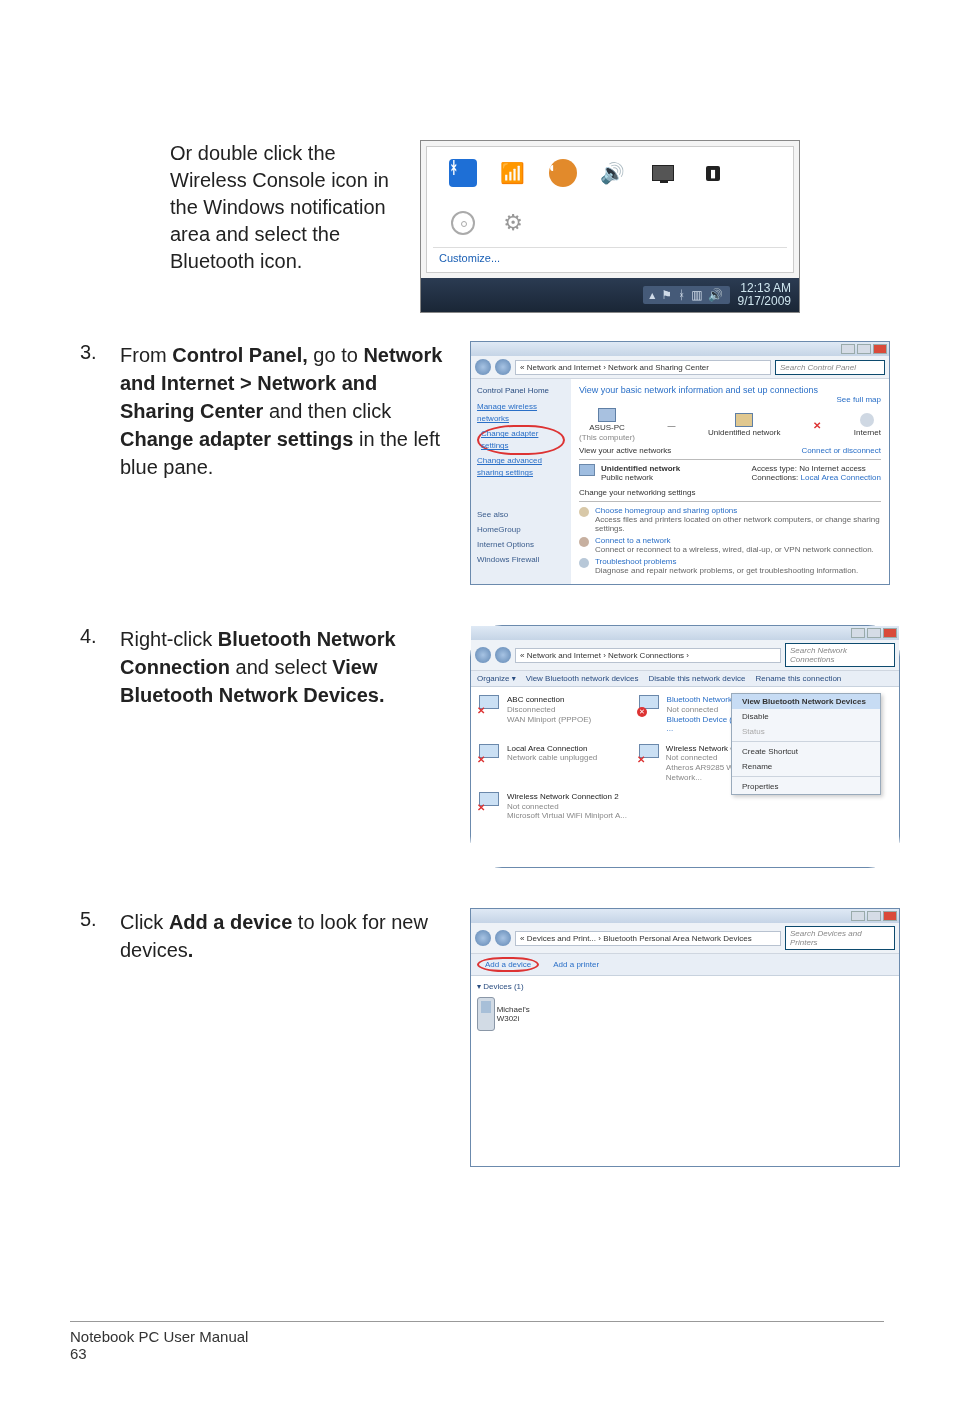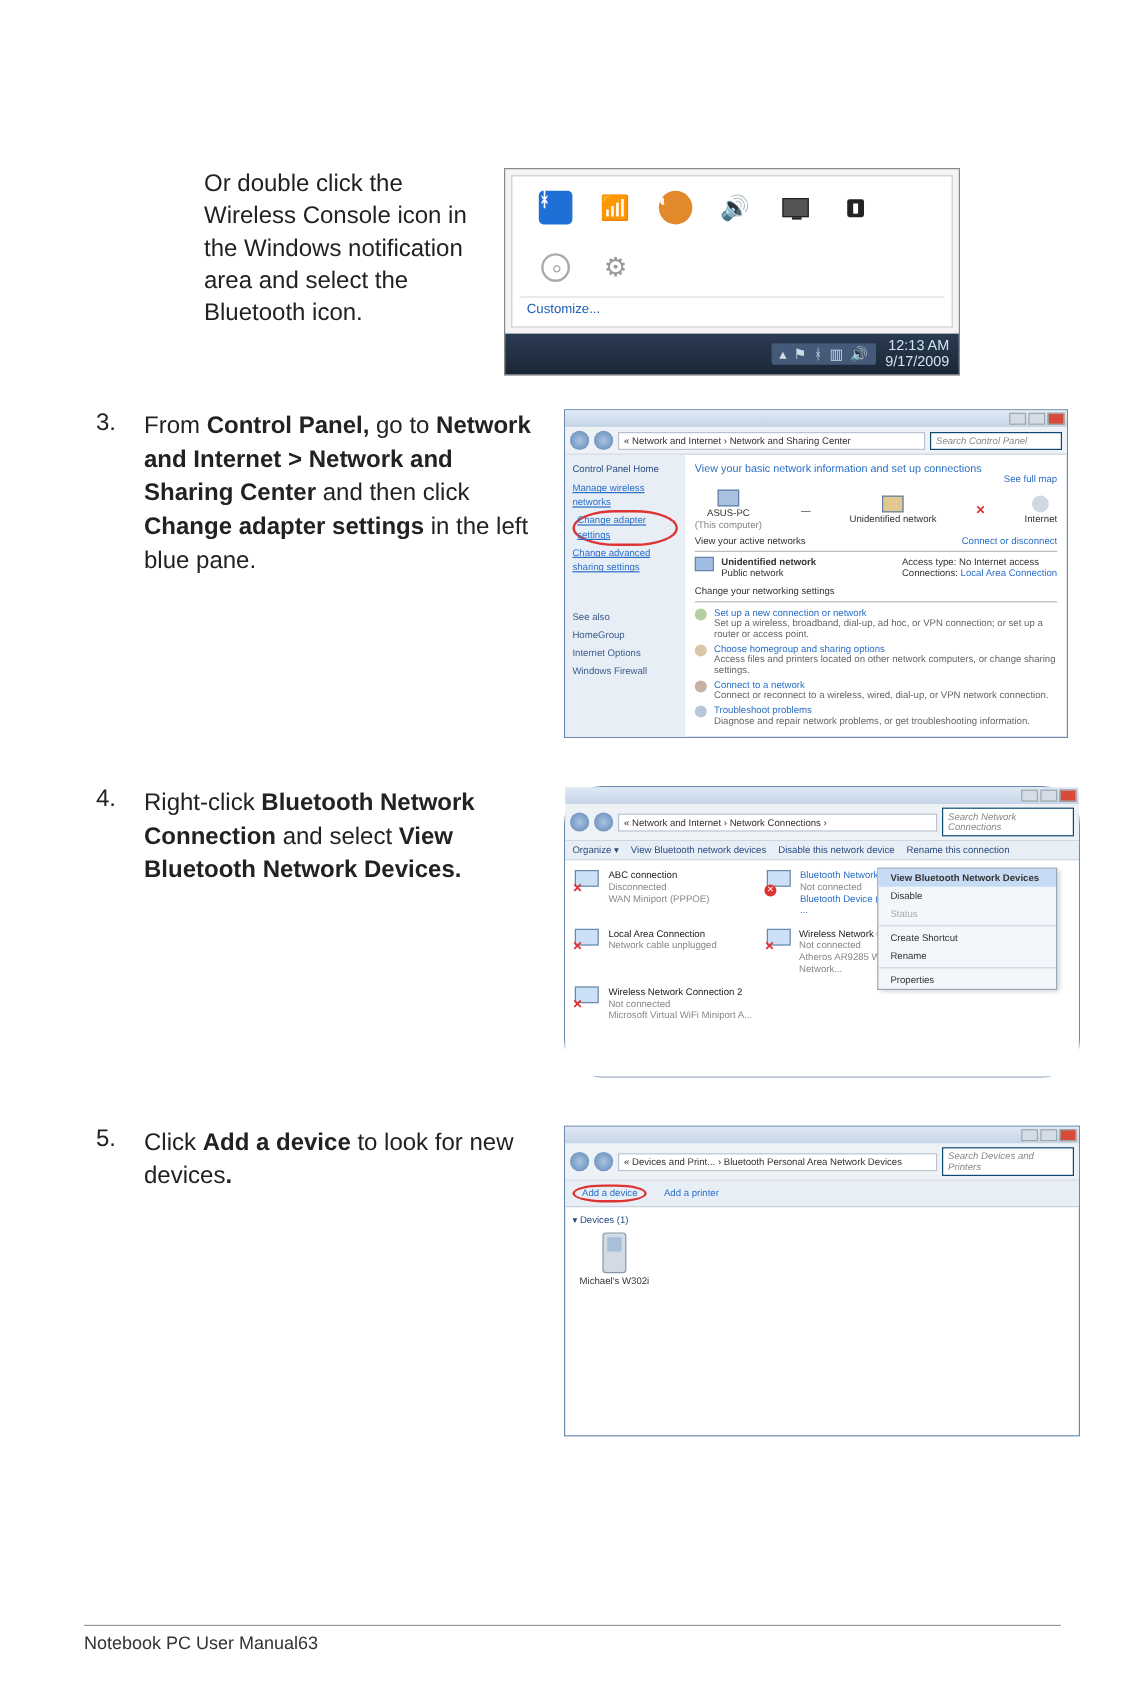--- a/index.html
+++ b/index.html
@@ -156,36 +156,37 @@
   .ctx-menu div{padding:3px 10px;}
   .ctx-menu .sel{background:#c7dcf4;font-weight:bold;}
   .ctx-menu .sep{height:1px;background:#ccd4de;margin:2px 0;padding:0;}
 
   
   .dp-toolbar{background:#e8eef6;border-bottom:1px solid #c8d2de;padding:3px 6px;font-size:8px;display:flex;gap:14px;align-items:center;}
   .dp-toolbar .hl{color:#2a6fc7;}
   .red-add{border:2px solid #d33;border-radius:50%/60%;padding:1px 6px;}
   .dp-body{padding:6px;font-size:8px;min-height:190px;position:relative;}
   .dev-section{color:#2a4d80;margin-bottom:6px;}
-  .phone-dev{display:flex;flex-direction:column;align-items:center;width:70px;gap:2px;}
+  .phone-dev{display:flex;flex-direction:row;align-items:center;width:70px;gap:2px;}
   .phone-ic{width:20px;height:34px;background:#d2dbe5;border:1px solid #8a97a7;border-radius:3px;position:relative;}
   .phone-ic::before{content:"";position:absolute;top:3px;left:3px;right:3px;height:12px;background:#a7bfd8;}
   .dp-status{position:absolute;bottom:0;left:0;right:0;border-top:1px solid #cfd6e0;padding:4px 6px;display:flex;gap:6px;align-items:center;font-size:8px;color:#555;}
   .dp-status .mini{width:22px;height:18px;background:#d2dbe5;border:1px solid #8a97a7;border-radius:2px;}
 
   .footer{
     position:absolute;
-    bottom:40px;
+    bottom:56px;
     left:70px; right:70px;
     border-top:1px solid #999;
     padding-top:6px;
     font-size:15px;
     color:#333;
     display:flex;
     justify-content:flex-start;
+    flex-direction:column;
   }
 </style>
 </head>
 <body>
 
 <div class="intro-row">
   <div class="intro-text">Or double click the Wireless Console icon in the Windows notification area and select the Bluetooth icon.</div>
   <div class="step-img">
     <div class="tray-box">
       <div class="tray-inner">
@@ -291,24 +292,20 @@
               <span>Public network</span>
             </div>
             <div style="margin-left:auto;text-align:left;">
               <span>Access type:</span> <span>No Internet access</span><br>
               <span>Connections:</span> <span class="link-blue">Local Area Connection</span>
             </div>
           </div>
           <div style="margin-top:6px;">Change your networking settings</div>
           <div class="divider"></div>
           <div class="net-item">
-              <div class="small-globe"></div>
-              <div><span class="link-blue">Set up a new connection or network</span><br><span style="color:#666">Set up a wireless, broadband, dial-up, ad hoc, or VPN connection; or set up a router or access point.</span></div>
-            </div>
-          <div class="net-item">
               <div class="small-globe" style="background:#d8c8a8;"></div>
               <div><span class="link-blue">Choose homegroup and sharing options</span><br><span style="color:#666">Access files and printers located on other network computers, or change sharing settings.</span></div>
             </div>
           <div class="net-item">
               <div class="small-globe" style="background:#c7b0a0;"></div>
               <div><span class="link-blue">Connect to a network</span><br><span style="color:#666">Connect or reconnect to a wireless, wired, dial-up, or VPN network connection.</span></div>
             </div>
           <div class="net-item">
               <div class="small-globe" style="background:#b8c8d8;"></div>
               <div><span class="link-blue">Troubleshoot problems</span><br><span style="color:#666">Diagnose and repair network problems, or get troubleshooting information.</span></div>

